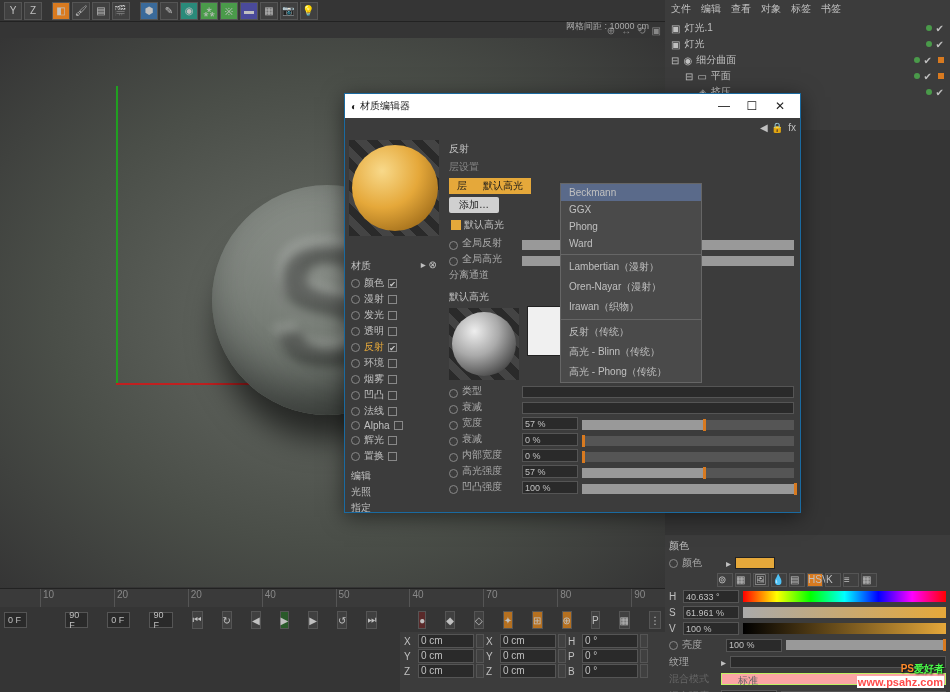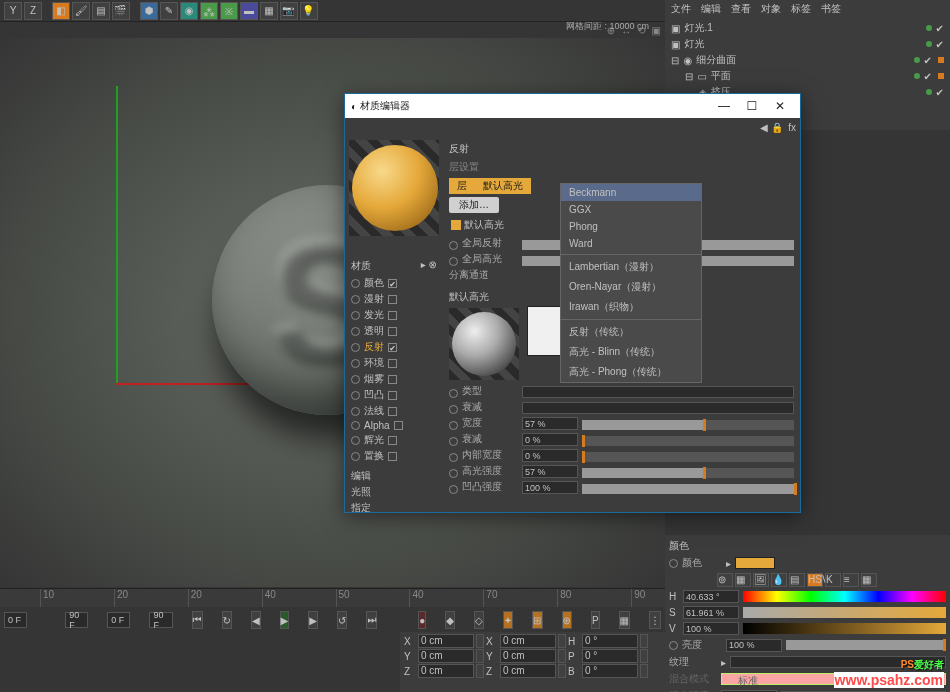--- a/index.html
+++ b/index.html
@@ -50,21 +50,21 @@
 .hsv-h { background: linear-gradient(to right, red, yellow, lime, cyan, blue, magenta, red); }
 .hsv-s { background: linear-gradient(to right, #aaa, #e5a83a); }
 .hsv-v { background: linear-gradient(to right, #000, #e5a83a); }
 .num-field { width: 56px; height: 13px; background: #2a2a2a; border: 1px solid #555; padding: 0 2px; font-size: 9px; display: flex; align-items: center; }
 .gray-slider { flex:1; height:10px; background:#555; position:relative; }
 .gray-slider .fill { position:absolute; top:0; left:0; height:100%; background:#999; }
 .gray-slider .thumb { position:absolute; top:-1px; width:3px; height:12px; background:#d87a20; }
 .watermark { position: absolute; right: 6px; bottom: 4px; text-align: right; font-size: 13px; font-weight: bold; z-index: 100; }
 .watermark .wm1 { color: #4aff4a; text-shadow: 1px 1px 2px #000; }
 .watermark .wm1 .or { color: #ff8a2a; margin-left: 32px; }
-.watermark .wm2 { color: #ff4a4a; background: #fff; font-size: 14px; padding: 0 1px; }
+.watermark .wm2 { color: #ff4a4a; background: #fff; font-size: 11px; padding: 0 1px; }
 
 .modal { position: absolute; top: 93px; left: 344px; width: 457px; height: 420px; background: #3c3c3c; border: 1px solid #1a6aa0; box-shadow: 0 4px 20px rgba(0,0,0,.5); }
 .modal-title { height: 24px; background: #fff; color: #222; display: flex; align-items: center; padding: 0 6px; font-size: 11px; }
 .modal-title .sp { flex: 1; }
 .modal-title .wbtn { width: 28px; height: 20px; display: flex; align-items: center; justify-content: center; font-size: 12px; }
 .modal-hdr { height: 18px; display: flex; justify-content: flex-end; align-items: center; padding: 0 4px; gap: 4px; }
 .modal-body { display: flex; height: calc(100% - 42px); }
 .modal-left { width: 98px; background: #3c3c3c; padding: 4px; overflow: hidden; }
 .mat-ball { width: 86px; height: 86px; background: radial-gradient(circle at 35% 30%, #f8d98a, #e5a83a 45%, #8a5a10 95%); border-radius: 50%; margin: 2px auto; }
 .mat-ball-wrap { background: repeating-linear-gradient(45deg, #2a2a2a 0 8px, #444 8px 16px); padding: 3px; }

